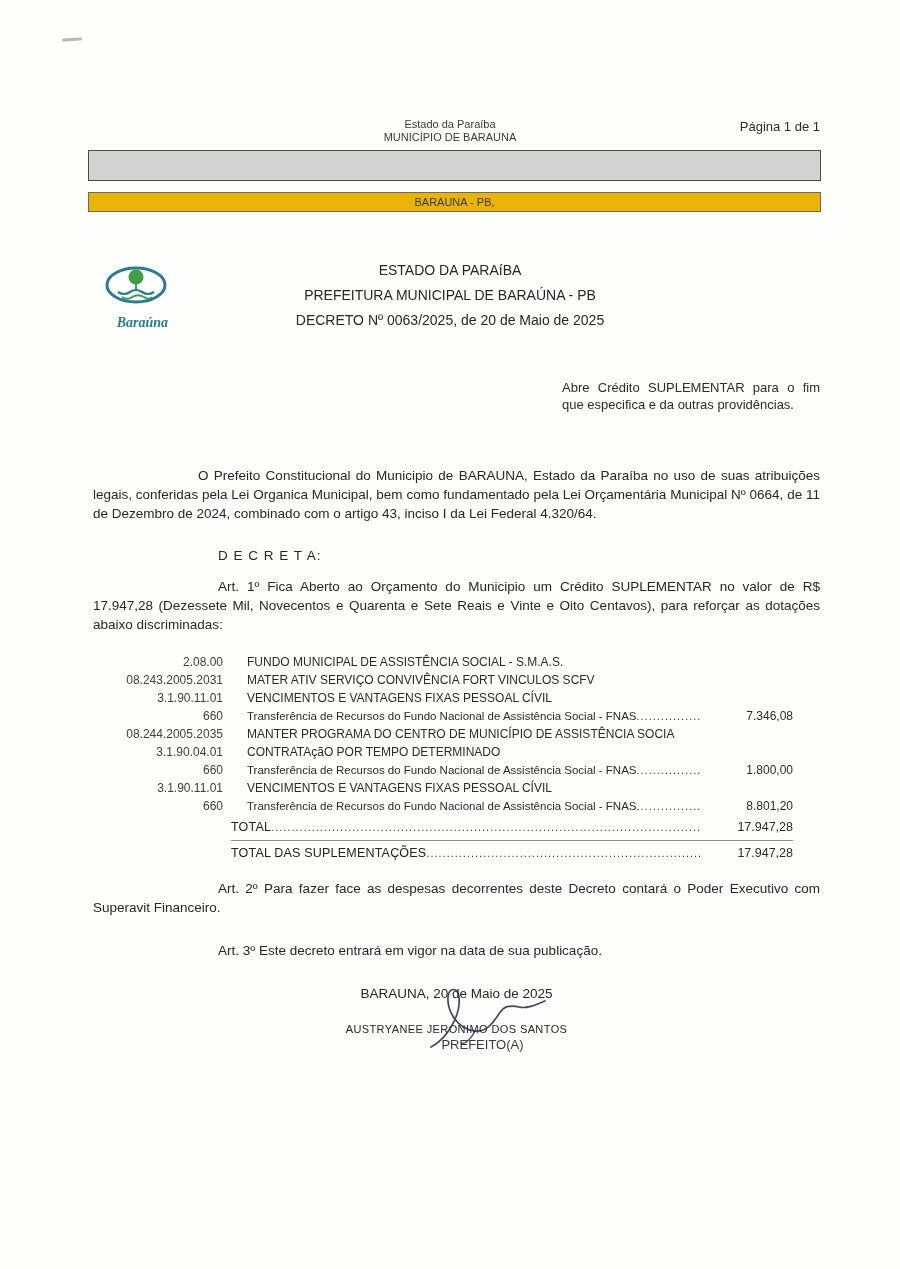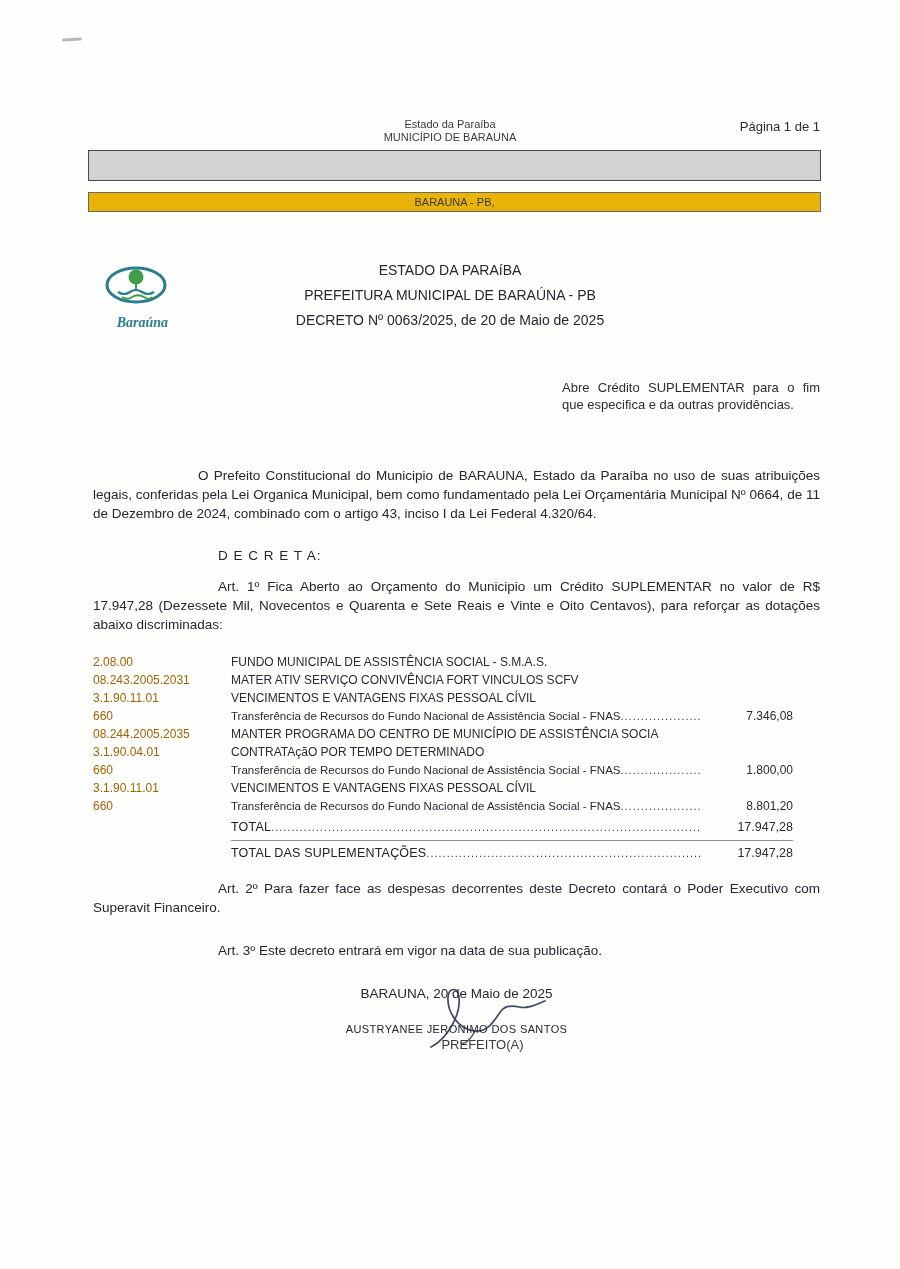--- a/index.html
+++ b/index.html
@@ -41,22 +41,22 @@
   }
   .preamble{
     margin-top:53px;font-size:13.5px;line-height:19px;text-align:justify;
     text-indent:105px;color:#26272a;
   }
   .decreta{margin-top:25px;margin-left:125px;font-size:13.5px;letter-spacing:1px;color:#26272a;}
   .article{margin-top:14px;font-size:13.5px;line-height:19px;text-align:justify;text-indent:125px;color:#26272a;}
   
   .budget{margin-top:19px;width:700px;font-size:12px;}
   .b-row{display:flex;align-items:baseline;line-height:18px;}
-  .b-code{width:130px;flex:none;color:#a16207;}
-  .b-desc{margin-left:8px;white-space:nowrap;color:#2a2b2e;}
+  .b-code{width:130px;text-align:right;flex:none;color:#404040;}
+  .b-desc{margin-left:24px;white-space:nowrap;color:#2a2b2e;}
   .b-row.sub .b-desc{font-size:11.5px;}
   .b-dots{flex:1;min-width:0;overflow:hidden;white-space:nowrap;display:none;
     font-size:11px;letter-spacing:1px;color:#3a3a3c;}
   .b-row.leader .b-dots{display:block;}
   .b-dots::after{content:"............................................................................................................................................";}
   .b-val{width:92px;flex:none;text-align:right;color:#2a2b2e;}
   .t-row{display:flex;align-items:baseline;line-height:20px;font-size:12.5px;margin-top:2px;}
   .t-row .b-dots{display:block;}
   .t-label{margin-left:8px;white-space:nowrap;letter-spacing:.2px;}
   .totals-divider{margin:3px 0 2px 138px;border-top:1px solid #8d8d8d;height:0;}

